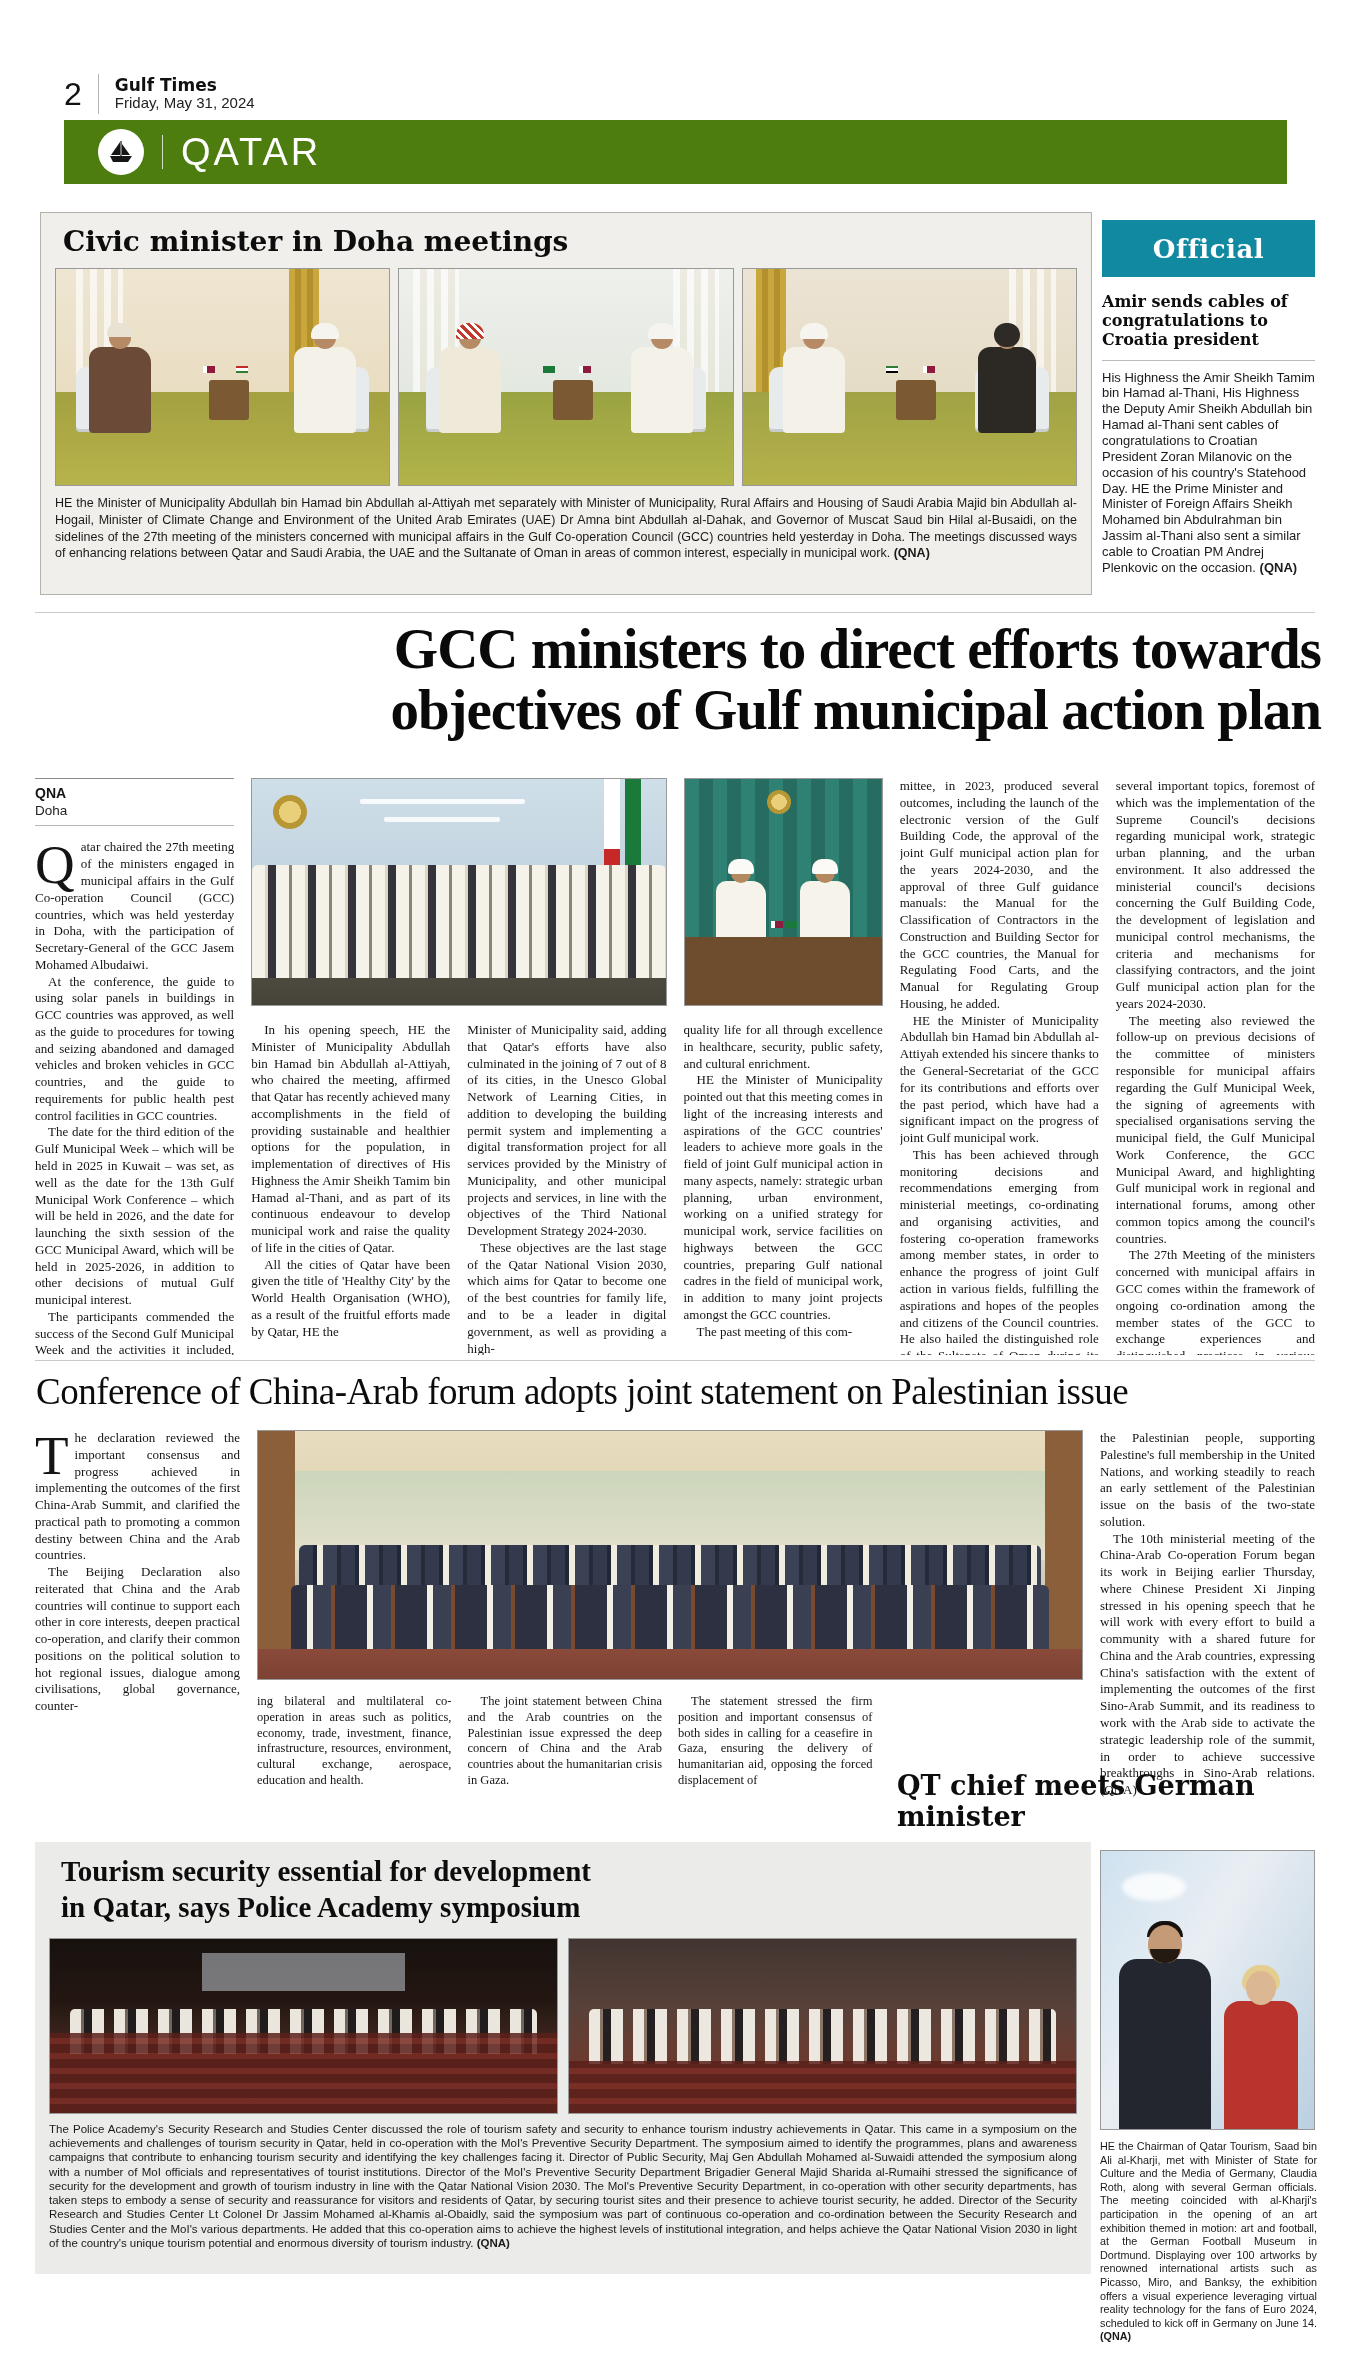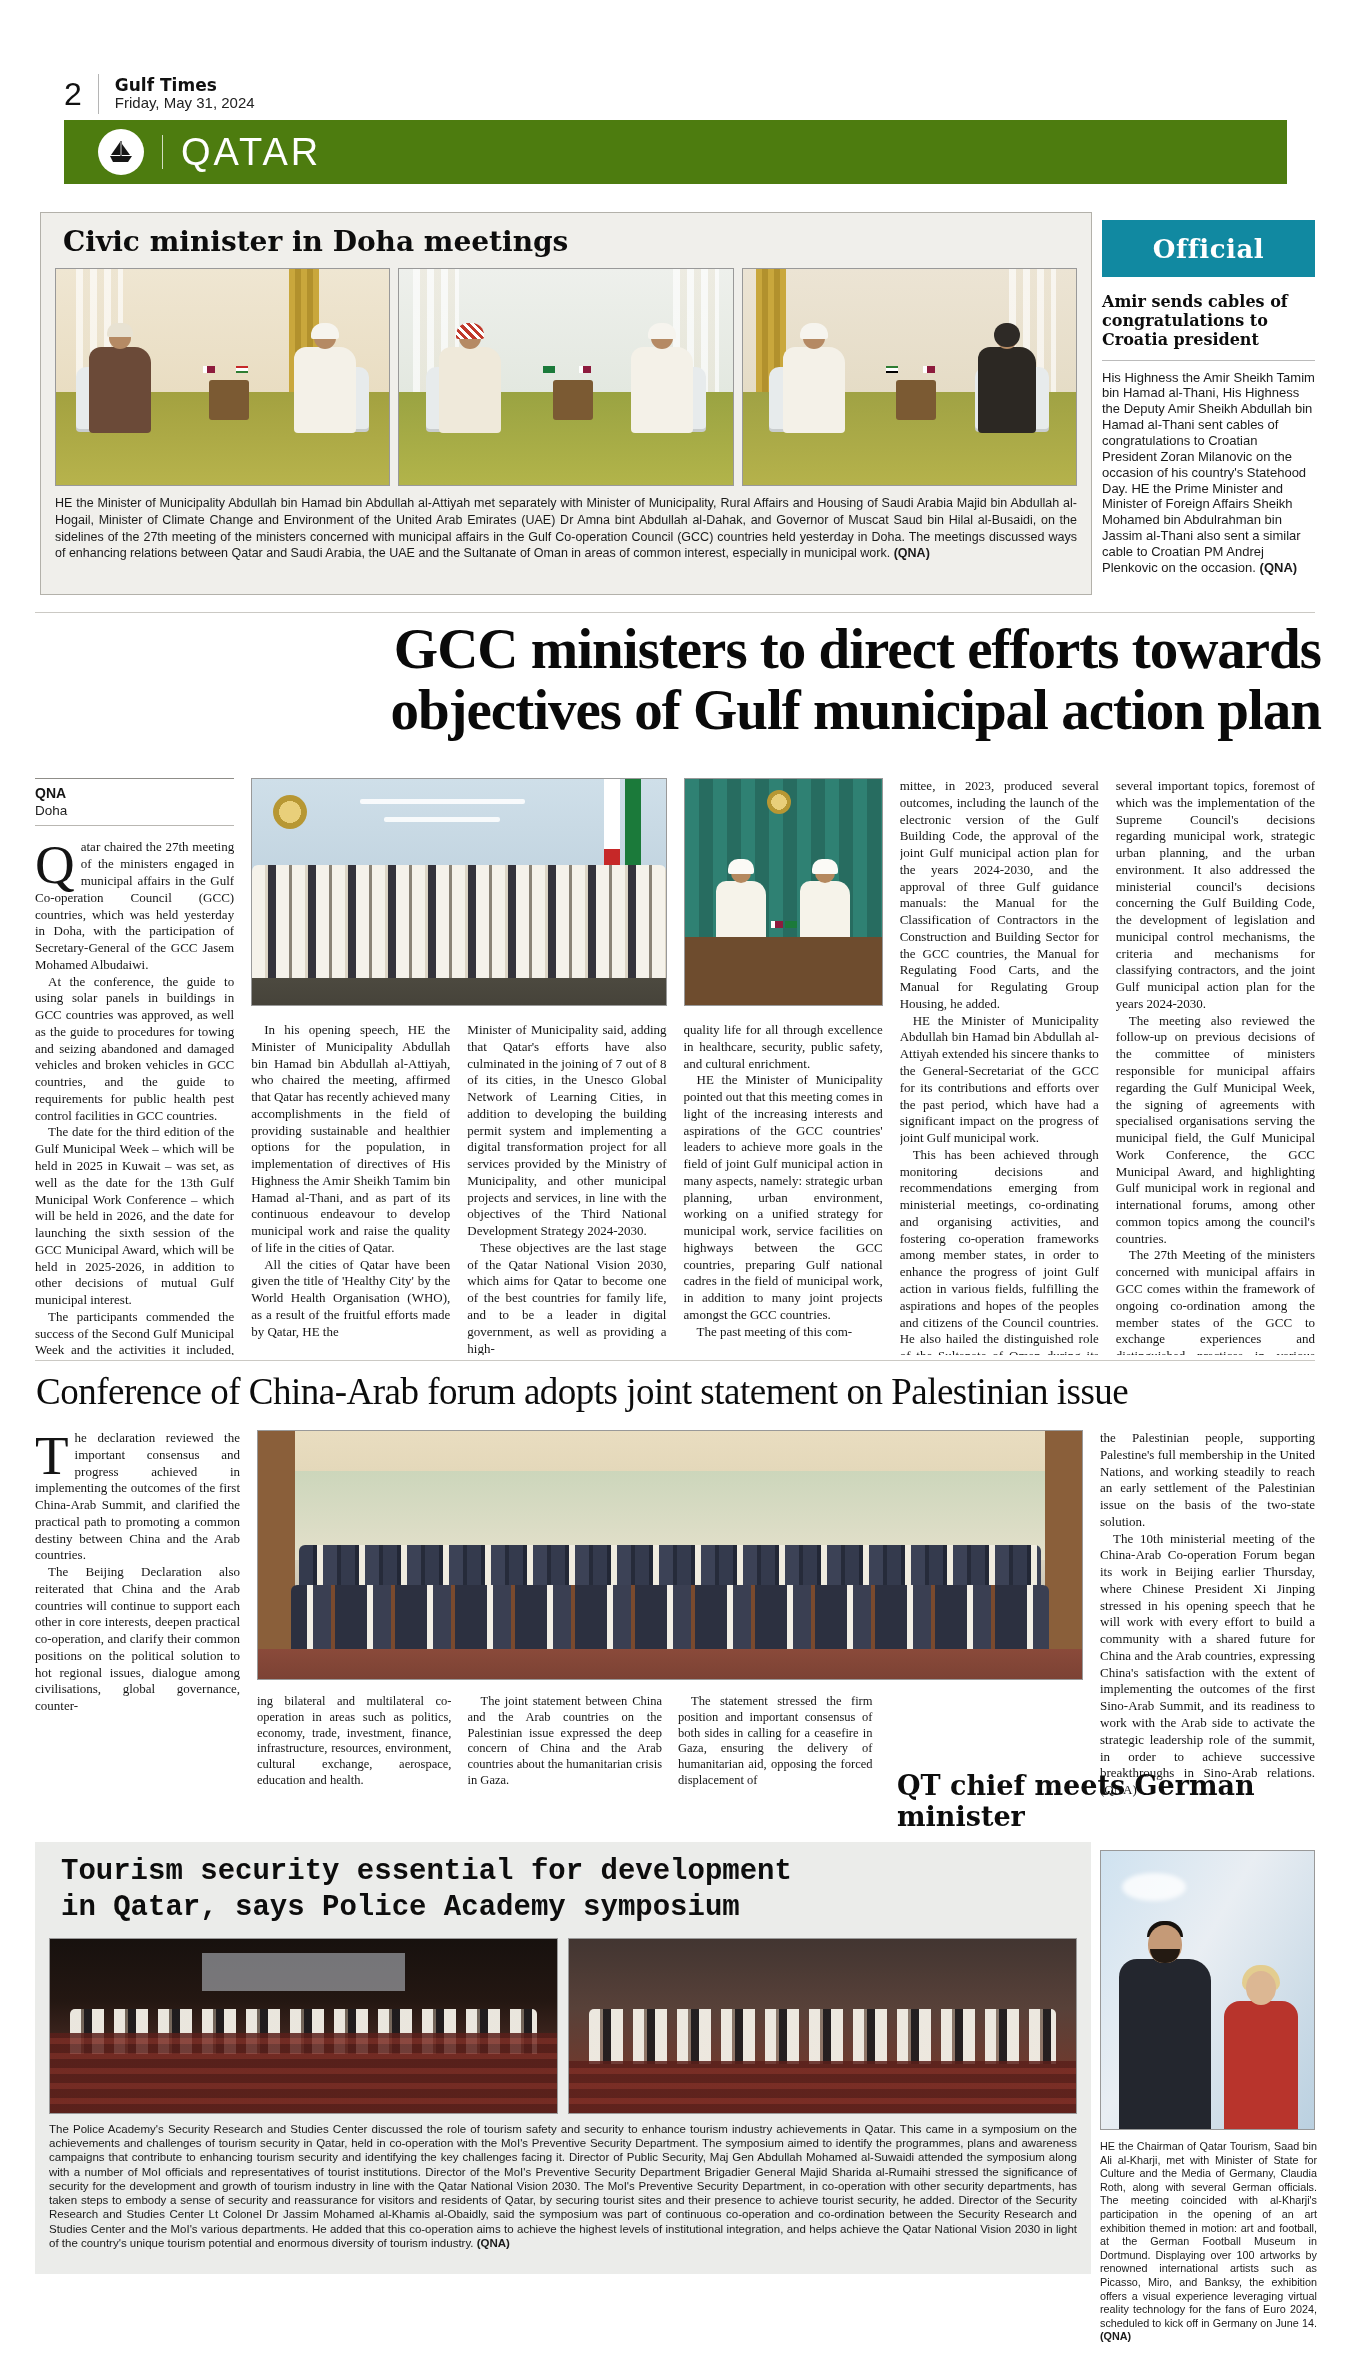--- a/index.html
+++ b/index.html
@@ -127,21 +127,21 @@
   .china-row-front { position:absolute; left:4%; right:4%; top:62%; height:26%;
                      background:repeating-linear-gradient(90deg,#2c3040 0 16px,#f2efe6 16px 22px,#3a3f52 22px 40px,#7a4a2e 40px 44px,#2c3040 44px 60px);
                      border-radius:6px 6px 0 0; }
   .china-sub { display:grid; grid-template-columns:repeat(4,1fr); column-gap:16px; margin-top:14px; }
   .china-sub .news-col { font-size:12.5px; line-height:1.26; height:170px; }
   .china-side { height:438px; }
 
   
   .tourism { position:absolute; top:1842px; left:35px; width:1056px; height:432px;
              background:#ebecea; padding:12px 14px; }
-  .tourism-hl { font-family:Liberation Mono, monospace; font-weight:bold; font-size:29px;
+  .tourism-hl { font-family:Liberation Serif, serif; font-weight:bold; font-size:29px;
                 line-height:1.24; margin-left:12px; color:#0d0d0d; }
   .tourism-photos { display:flex; gap:10px; margin-top:12px; }
   .tourism-photo { flex:1; height:176px; }
   .tp-left { background:linear-gradient(to bottom,#17110e 0%,#241712 36%,#3c241d 56%,#5e2c23 100%); }
   .tp-right { background:linear-gradient(to bottom,#423531 0%,#584139 40%,#6e3a2e 74%,#7e342c 100%); }
   .tp-seats { position:absolute; left:0; right:0; bottom:0; height:46%;
               background:repeating-linear-gradient(0deg,#5a1f1a 0 9px,#7a2c24 9px 15px); opacity:.85; }
   .tp-aud { position:absolute; left:4%; right:4%; bottom:34%; height:26%;
             background:repeating-linear-gradient(90deg,rgba(244,241,232,.95) 0 11px,rgba(180,172,155,.5) 11px 14px,rgba(30,28,30,.9) 14px 22px,rgba(244,241,232,.95) 22px 34px,transparent 34px 44px);
             border-radius:5px 5px 0 0; }

